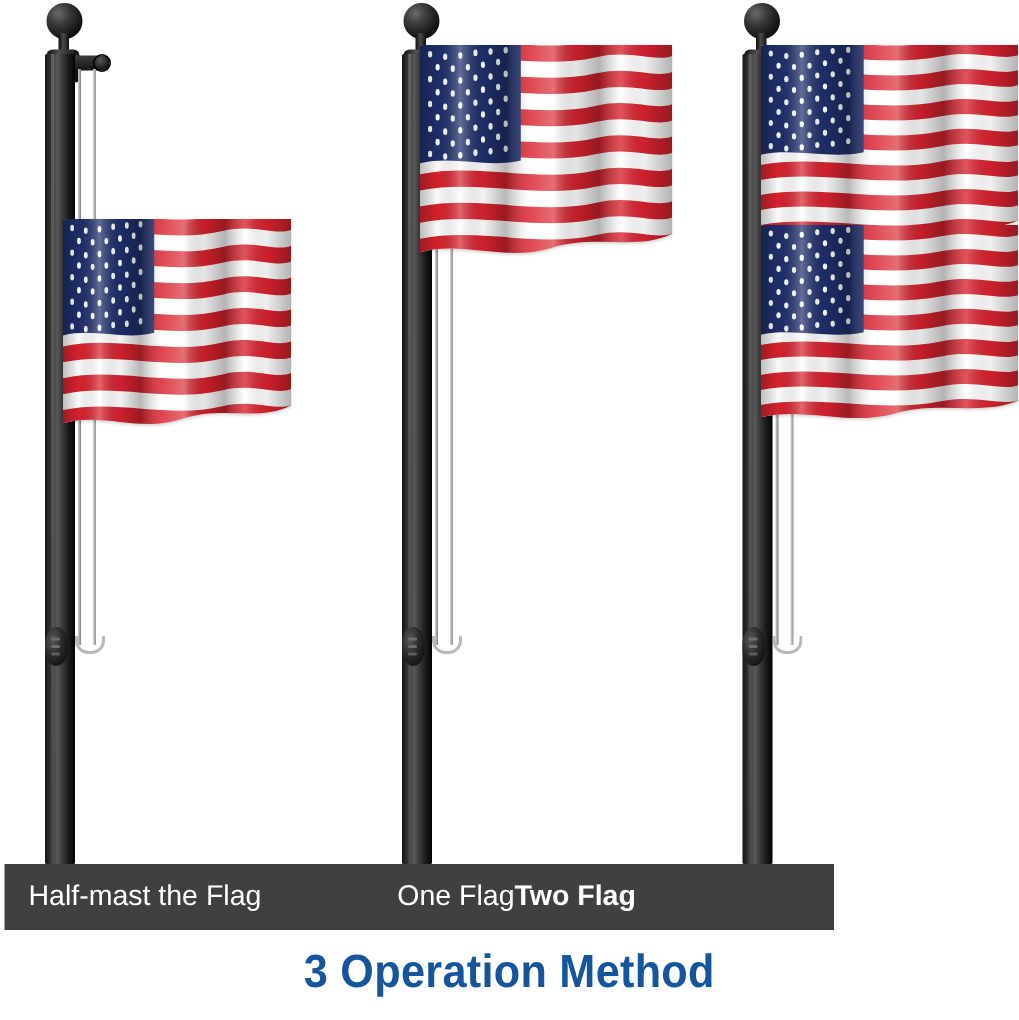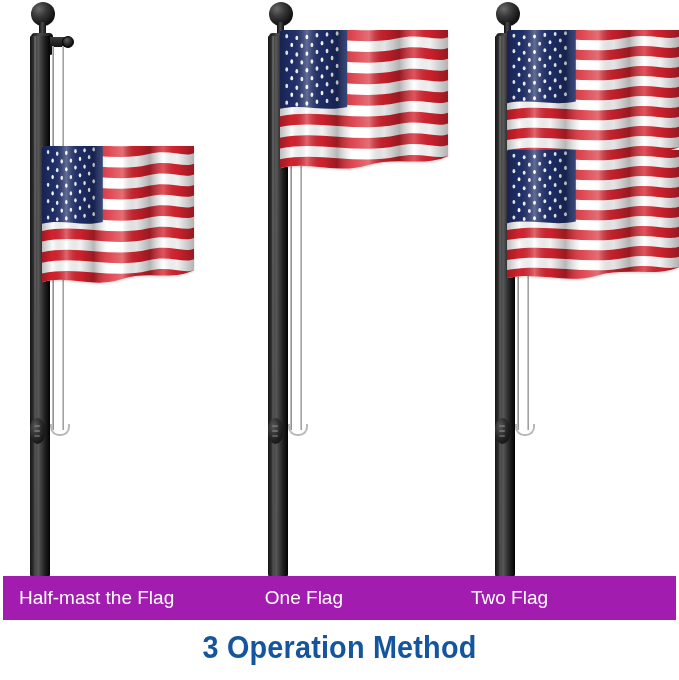--- a/index.html
+++ b/index.html
@@ -154,38 +154,38 @@
     overflow: hidden;
     filter: drop-shadow(0px 1px 1px rgba(0,0,0,.18));
   }
   .flag svg { display: block; width: 100%; height: 100%; }
 
   
   #banner {
     position: absolute;
     left: 3px;
     top: 576px;
-    width: 673px;
+    width: 553px;
     height: 44px;
-    background: #a21caf;
+    background: #404040;
     z-index: 20;
   }
   .banner-label {
     position: absolute;
     top: 0;
     height: 44px;
     line-height: 44px;
     color: #ffffff;
     font-size: 19px;
     font-family: "Liberation Sans", sans-serif;
     white-space: nowrap;
   }
   #label-1 { left: 16px; }
   #label-2 { left: 0; width: 340px; text-align: right; }
-  #label-3 { left: 340px; width: 333px; text-align: center; }
+  #label-3 { left: 340px; width: 333px; text-align: left; font-weight: bold; }
 
   
   #page-title {
     position: absolute;
     left: 0;
     top: 630px;
     width: 679px;
     text-align: center;
     color: #14559d;
     font-size: 31px;

